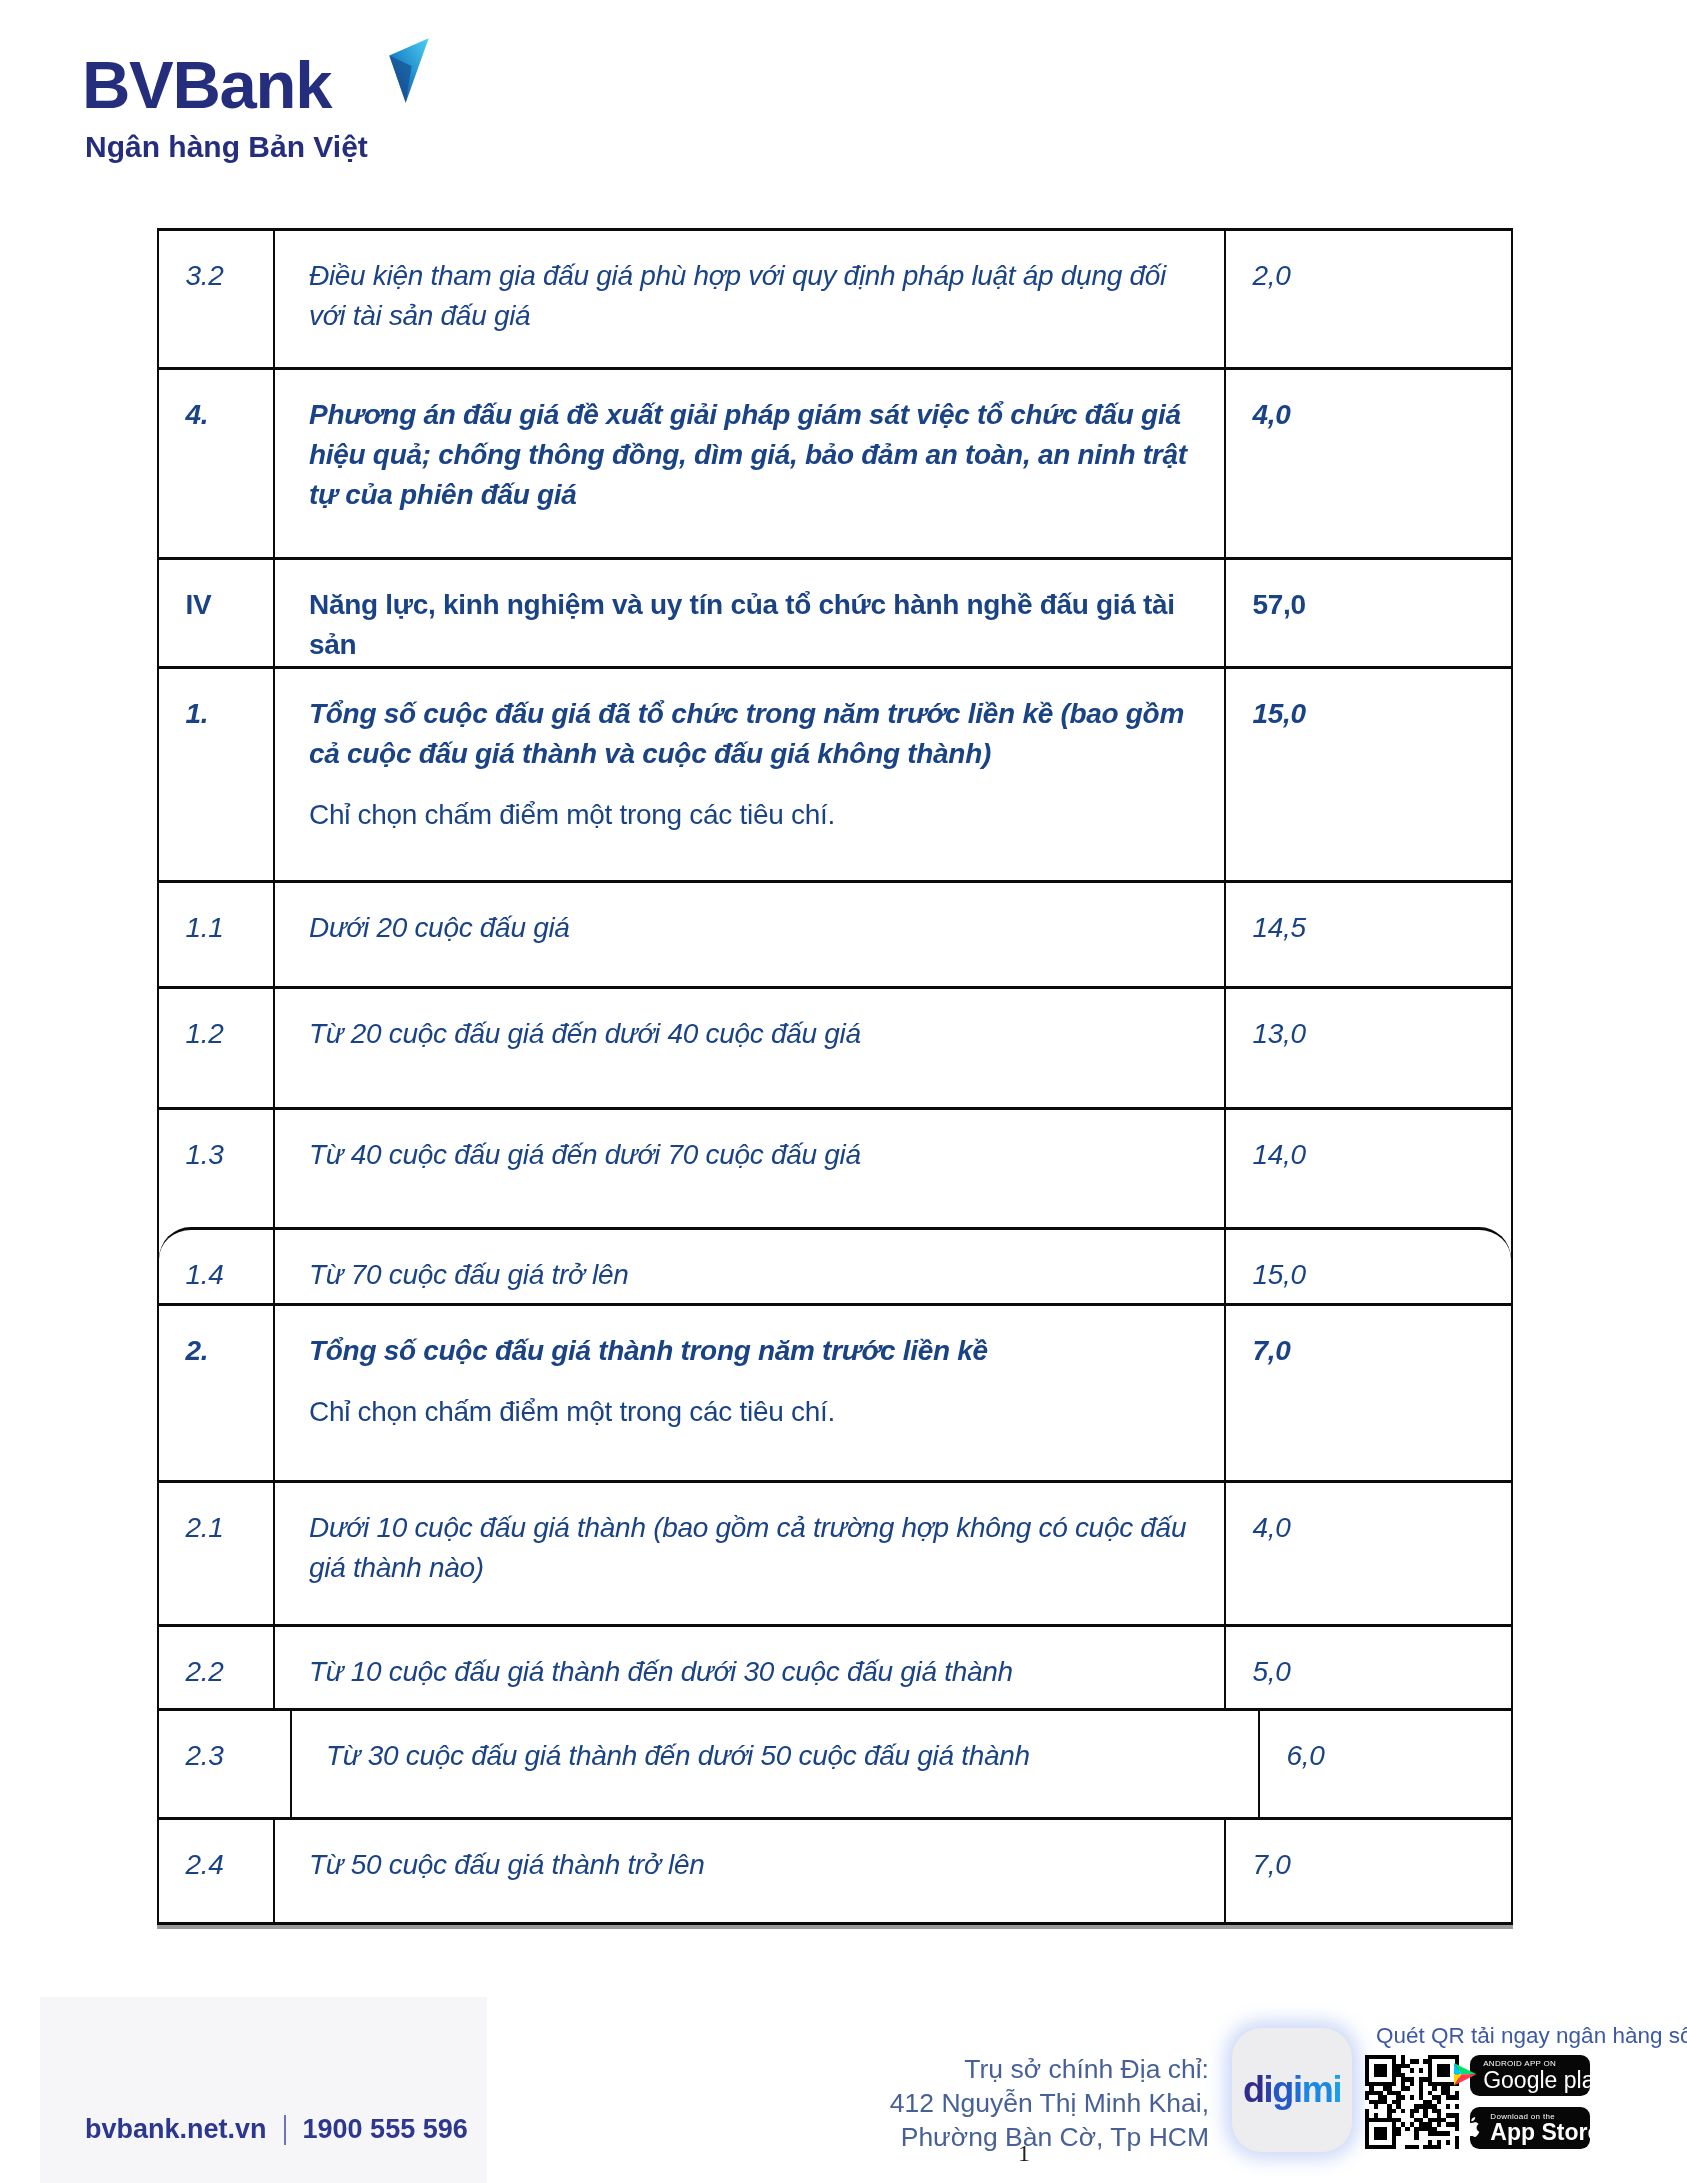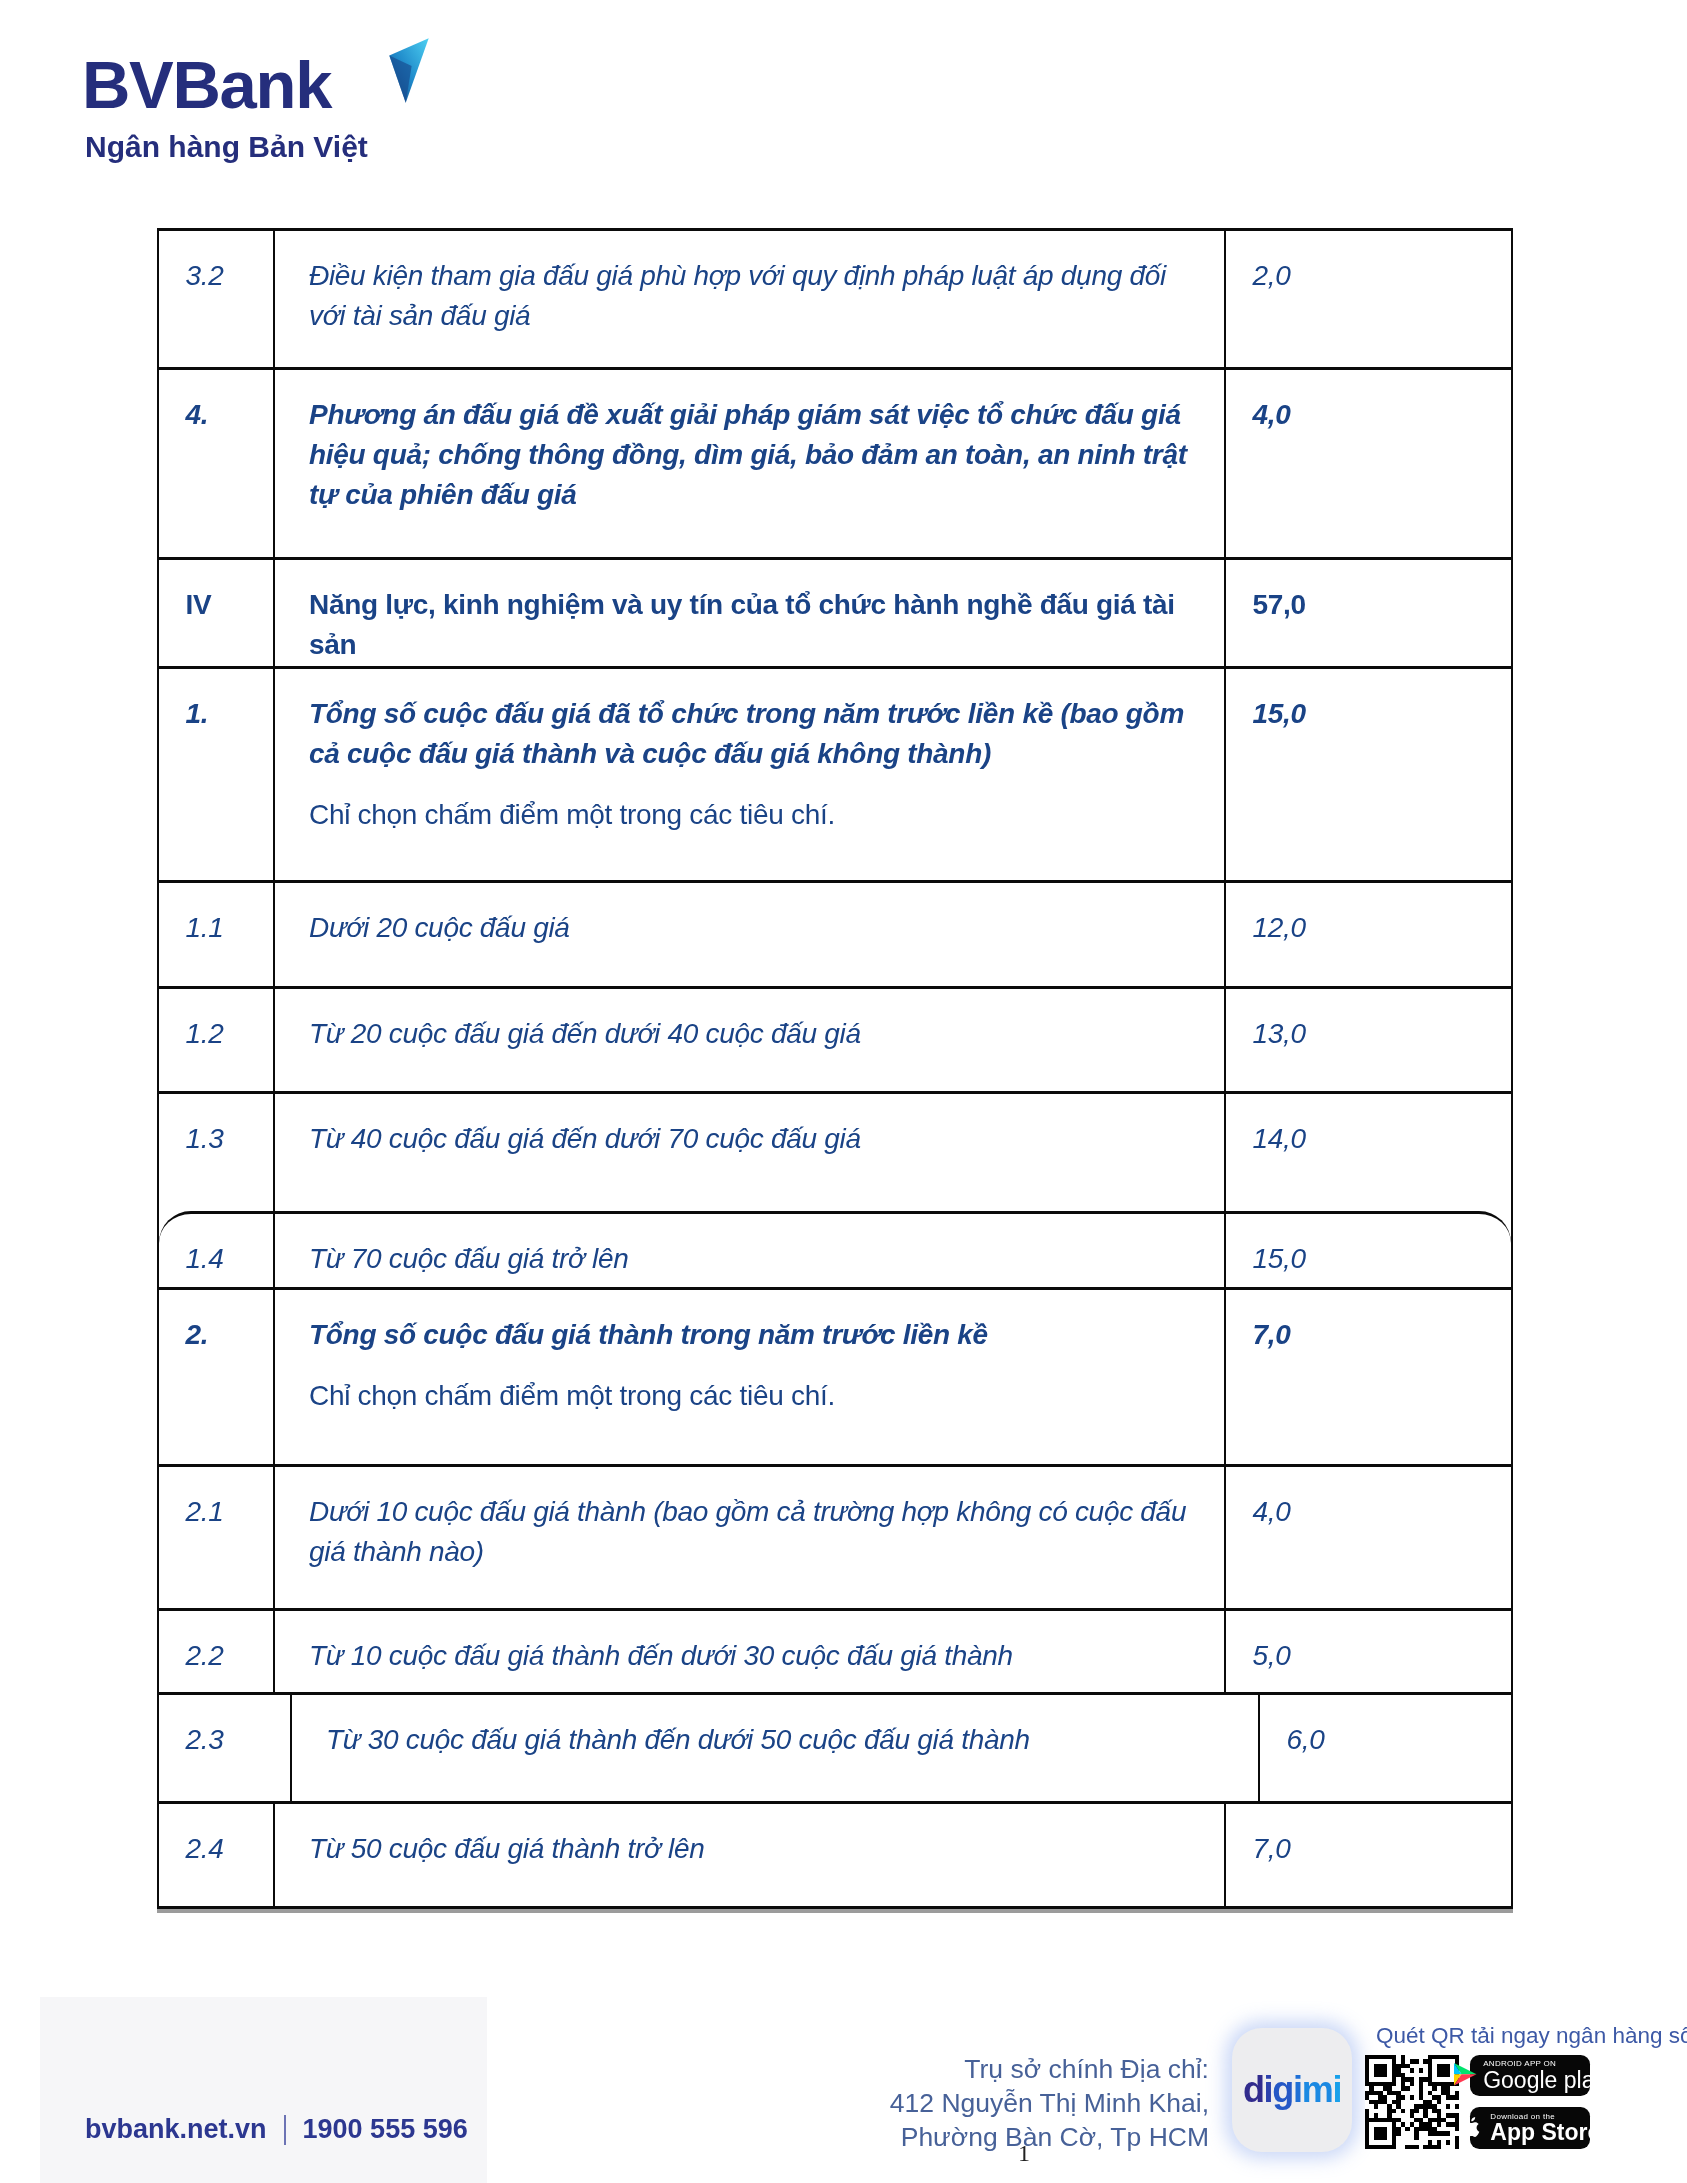--- a/index.html
+++ b/index.html
@@ -11,21 +11,21 @@
   .brand{left:82px;top:46px;font-size:67px;font-weight:700;color:#252e7c;letter-spacing:-1.3px;}
   .brand-arrow{left:388px;top:37px;}
   .tagline{left:85px;top:130px;font-size:30px;font-weight:700;color:#252e7c;letter-spacing:0;}
 
   
   .tbl{left:157px;top:228px;width:1356px;border:3.3px solid #0b0b0b;border-left-width:2.6px;border-right-width:2.6px;
        box-sizing:border-box;box-shadow:0 4px 0 #9b9b9b;background:#fff;}
   .row{display:flex;box-sizing:border-box;border-top:3.3px solid #0b0b0b;overflow:hidden;}
   .row.r0{border-top:none;}
   .r0{height:136px;} .r1{height:190px;} .r2{height:109px;} .r3{height:214px;}
-  .r4{height:106px;} .r5{height:105px;} .r6{height:120px;} .r7{height:76px;border-radius:32px;}
+  .r4{height:106px;} .r5{height:121px;} .r6{height:120px;} .r7{height:76px;border-radius:32px;}
   .r8{height:177px;} .r9{height:144px;} .r10{height:84px;} .r11{height:109px;gap:17px;}
   .r12{height:105px;}
   .cell{box-sizing:border-box;color:#1a4386;font-size:28px;line-height:40px;letter-spacing:-0.3px;}
   .c1{width:90px;flex:0 0 90px;padding:25px 0 0 26.5px;}
   .c2{width:951px;flex:0 0 951px;border-left:2px solid #0b0b0b;padding:25px 26.5px 0 34px;margin-left:24px;}
   .c3{flex:1 1 auto;border-left:2px solid #0b0b0b;padding:25px 0 0 26.5px;}
   .it{font-style:italic;}
   .bd{font-weight:700;}
   .note{margin-top:21px;font-style:normal;font-weight:400;}
 
@@ -93,21 +93,21 @@
     <div class="cell c2">
       <div class="it bd">Tổng số cuộc đấu giá đã tổ chức trong năm trước liền kề (bao gồm cả cuộc đấu giá thành và cuộc đấu giá không thành)</div>
       <div class="note">Chỉ chọn chấm điểm một trong các tiêu chí.</div>
     </div>
     <div class="cell c3 it bd">15,0</div>
   </div>
 
   <div class="row r4">
     <div class="cell c1 it">1.1</div>
     <div class="cell c2 it">Dưới 20 cuộc đấu giá</div>
-    <div class="cell c3 it">12,0</div>
+    <div class="cell c3 it">14,5</div>
   </div>
 
   <div class="row r5">
     <div class="cell c1 it">1.2</div>
     <div class="cell c2 it">Từ 20 cuộc đấu giá đến dưới 40 cuộc đấu giá</div>
     <div class="cell c3 it">13,0</div>
   </div>
 
   <div class="row r6">
     <div class="cell c1 it">1.3</div>

